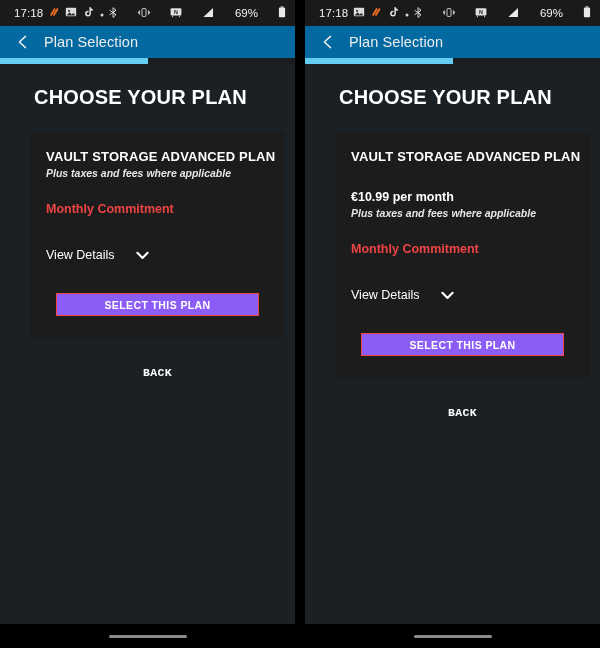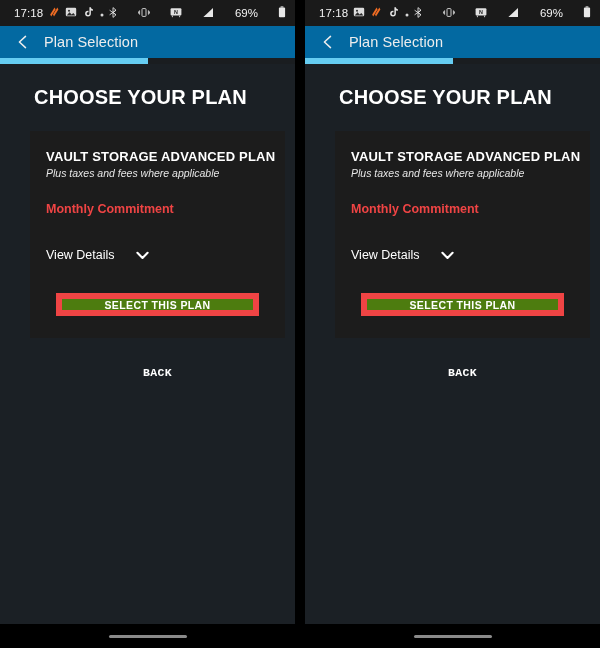--- a/index.html
+++ b/index.html
@@ -147,20 +147,21 @@
     color: #ffffff;
     font-size: 12.5px;
     font-weight: bold;
     margin: 26px 0 0 0;
   }
   .taxes {
     color: #e6e6e6;
     font-size: 10.5px;
     font-style: italic;
     margin: 3px 0 0 0;
+    font-weight: bold;
   }
   .commitment {
     color: #ef4444;
     font-size: 12.5px;
     font-weight: bold;
     margin: 23px 0 0 0;
   }
   .view-details {
     display: flex;
     align-items: center;
@@ -168,22 +169,22 @@
     margin: 30px 0 0 0;
     width: fit-content;
   }
   .view-details-label {
     color: #ffffff;
     font-size: 12.5px;
   }
   .select-btn {
     margin: 29px 10px 0 10px;
     height: 23px;
-    border: 6px solid #ef4444;
-    background: #4d7c0f;
+    border: 1px solid #ef4444;
+    background: #8b5cf6;
     color: #ffffff;
     font-family: "Liberation Sans", sans-serif;
     font-size: 10.5px;
     font-weight: bold;
     letter-spacing: .4px;
     display: flex;
     align-items: center;
     justify-content: center;
     box-sizing: border-box;
     width: calc(100% - 20px);
@@ -398,20 +399,21 @@
 
     <div class="progress-track">
       <div class="progress-fill" style="width:50%"></div>
     </div>
 
     <div class="content">
       <h1 class="page-title">CHOOSE YOUR PLAN</h1>
 
       <div class="plan-card">
         <h2 class="plan-name">VAULT STORAGE ADVANCED PLAN</h2>
+        <p class="price">€10.99 per month</p>
         <p class="taxes">Plus taxes and fees where applicable</p>
         <p class="commitment">Monthly Commitment</p>
         <div class="view-details">
           <span class="view-details-label">View Details</span>
           <span class="ic">
             <svg width="13" height="9" viewBox="0 0 13 9">
                 <path d="M1.4 1.8 L6.5 7 L11.6 1.8" stroke="#ffffff" stroke-width="2.1" fill="none" stroke-linecap="round" stroke-linejoin="round"></path>
               </svg>
           </span>
         </div>

